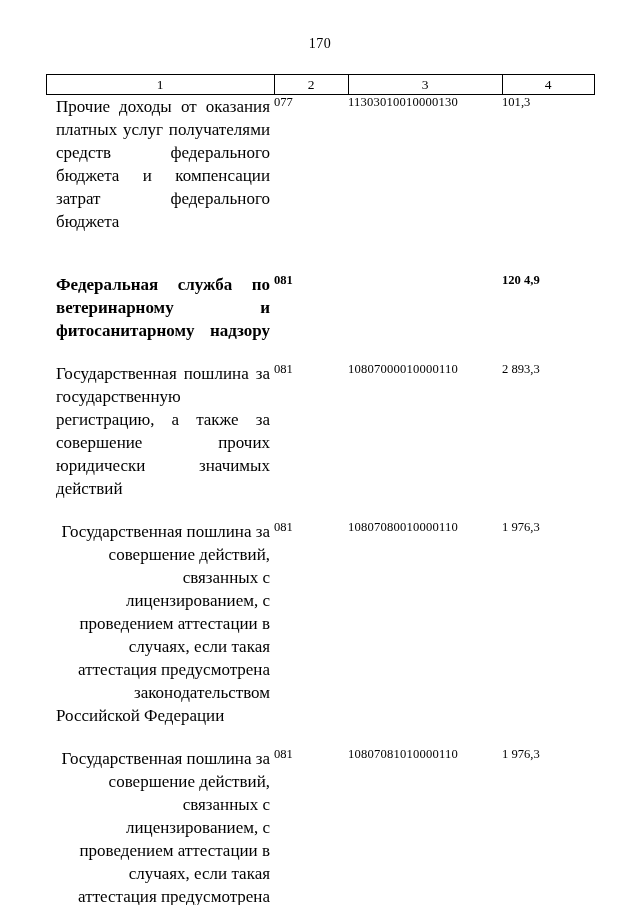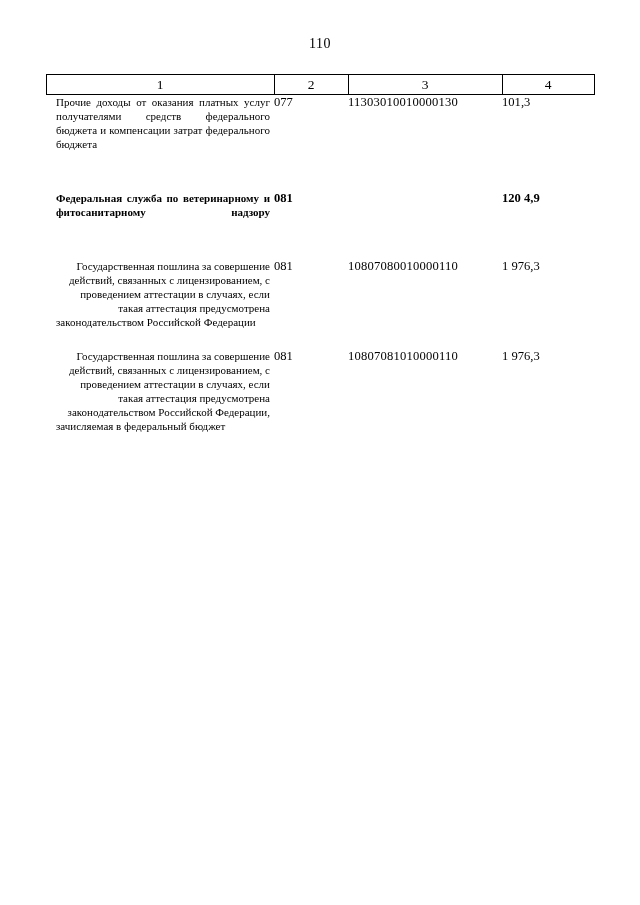--- a/index.html
+++ b/index.html
@@ -51,22 +51,22 @@
   .col-2 { width: 74px; }
   .col-3 { width: 154px; }
   .col-4 { width: 92px; }
 
   .body-row td {
     border: none;
     padding-top: 4px;
     padding-bottom: 0px;
   }
   .cell-text {
-    font-size: 11px;
-    line-height: 14px;
+    font-size: 17px;
+    line-height: 23px;
     text-align: justify;
     text-align-last: justify;
     padding: 0 4px 0 10px;
     hyphens: none;
   }
   .cell-text.last-left {
     text-align-last: left;
   }
   .cell-text.plain {
     text-align: right;
@@ -99,21 +99,21 @@
     font-size: 0;
     line-height: 0;
   }
   .align-bottom { vertical-align: bottom; }
 </style>
 </head>
 <body>
 
 <div class="page">
 
-  <div class="page-number">110</div>
+  <div class="page-number">170</div>
 
   <table class="doc-table">
     <colgroup>
       <col class="col-1">
         <col class="col-2">
         <col class="col-3">
         <col class="col-4">
     </colgroup>
     <tbody>
       <tr class="hdr">
@@ -158,20 +158,34 @@
           <div class="cell-amount bold-amt">120 4,9</div>
         </td>
       </tr>
       <tr class="spacer-row">
           <td colspan="4"></td>
         </tr>
       <tr class="spacer-row">
           <td colspan="4"></td>
         </tr>
 
+      <tr class="body-row">
+        <td>
+          <div class="cell-text last-left">Государственная пошлина за государственную регистрацию, а также за совершение прочих юридически значимых действий</div>
+        </td>
+        <td class="align-bottom">
+          <div class="cell-code">081</div>
+        </td>
+        <td class="align-bottom">
+          <div class="cell-kbk">10807000010000110</div>
+        </td>
+        <td class="align-bottom">
+          <div class="cell-amount">2 893,3</div>
+        </td>
+      </tr>
       <tr class="spacer-row">
           <td colspan="4"></td>
         </tr>
       <tr class="spacer-row">
           <td colspan="4"></td>
         </tr>
 
       <tr class="body-row">
         <td>
           <div class="cell-text plain">Государственная пошлина за совершение действий, связанных с лицензированием, с проведением аттестации в случаях, если такая аттестация предусмотрена законодательством Российской Федерации</div>

